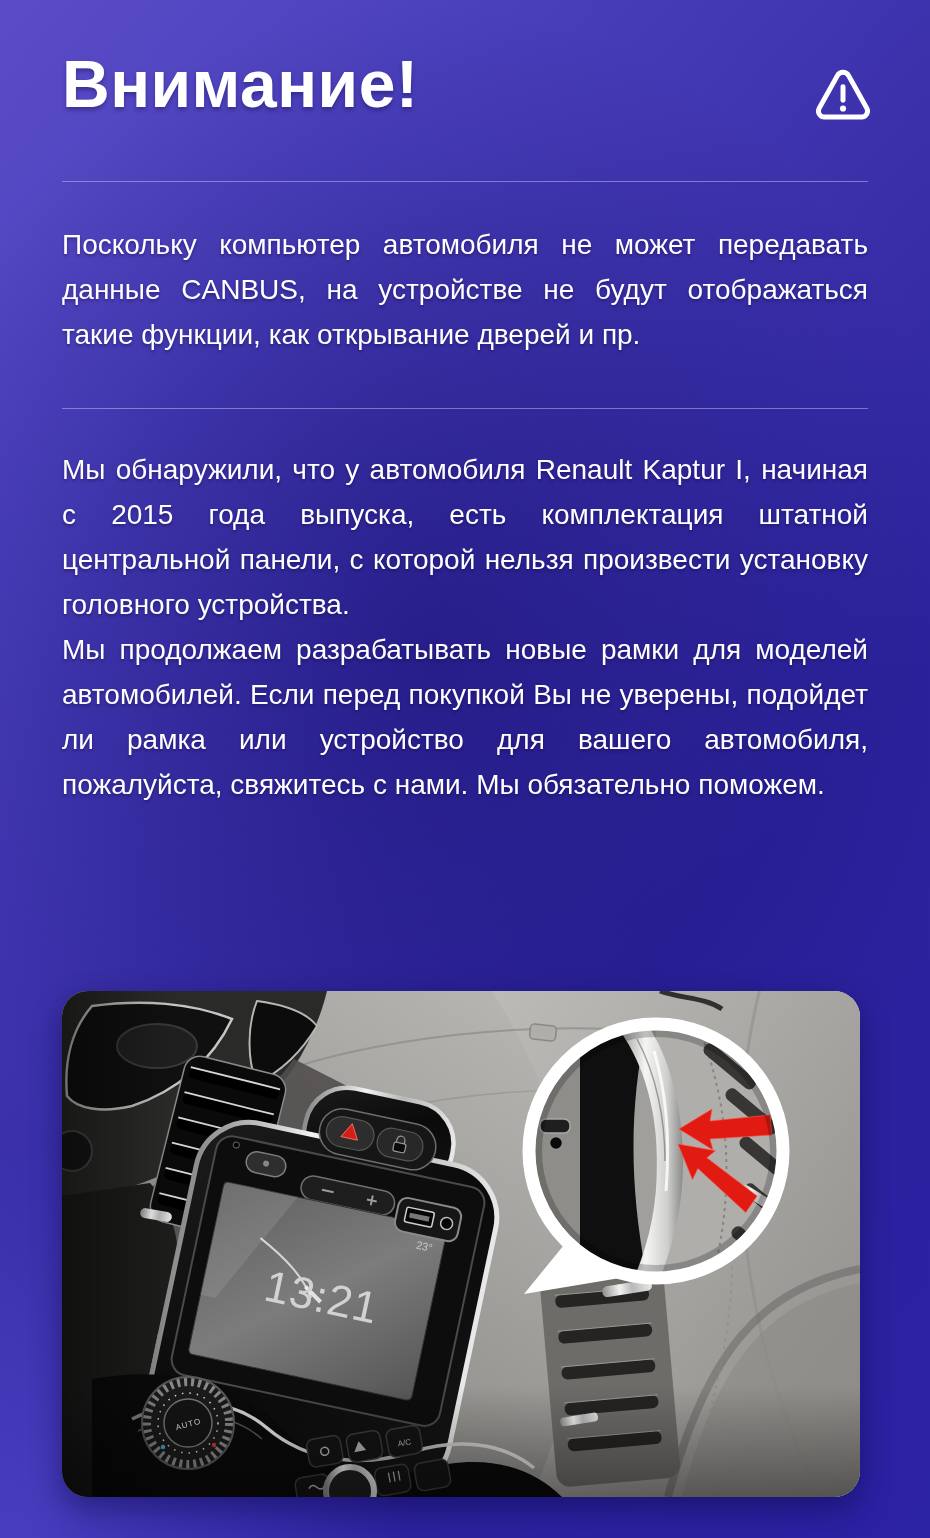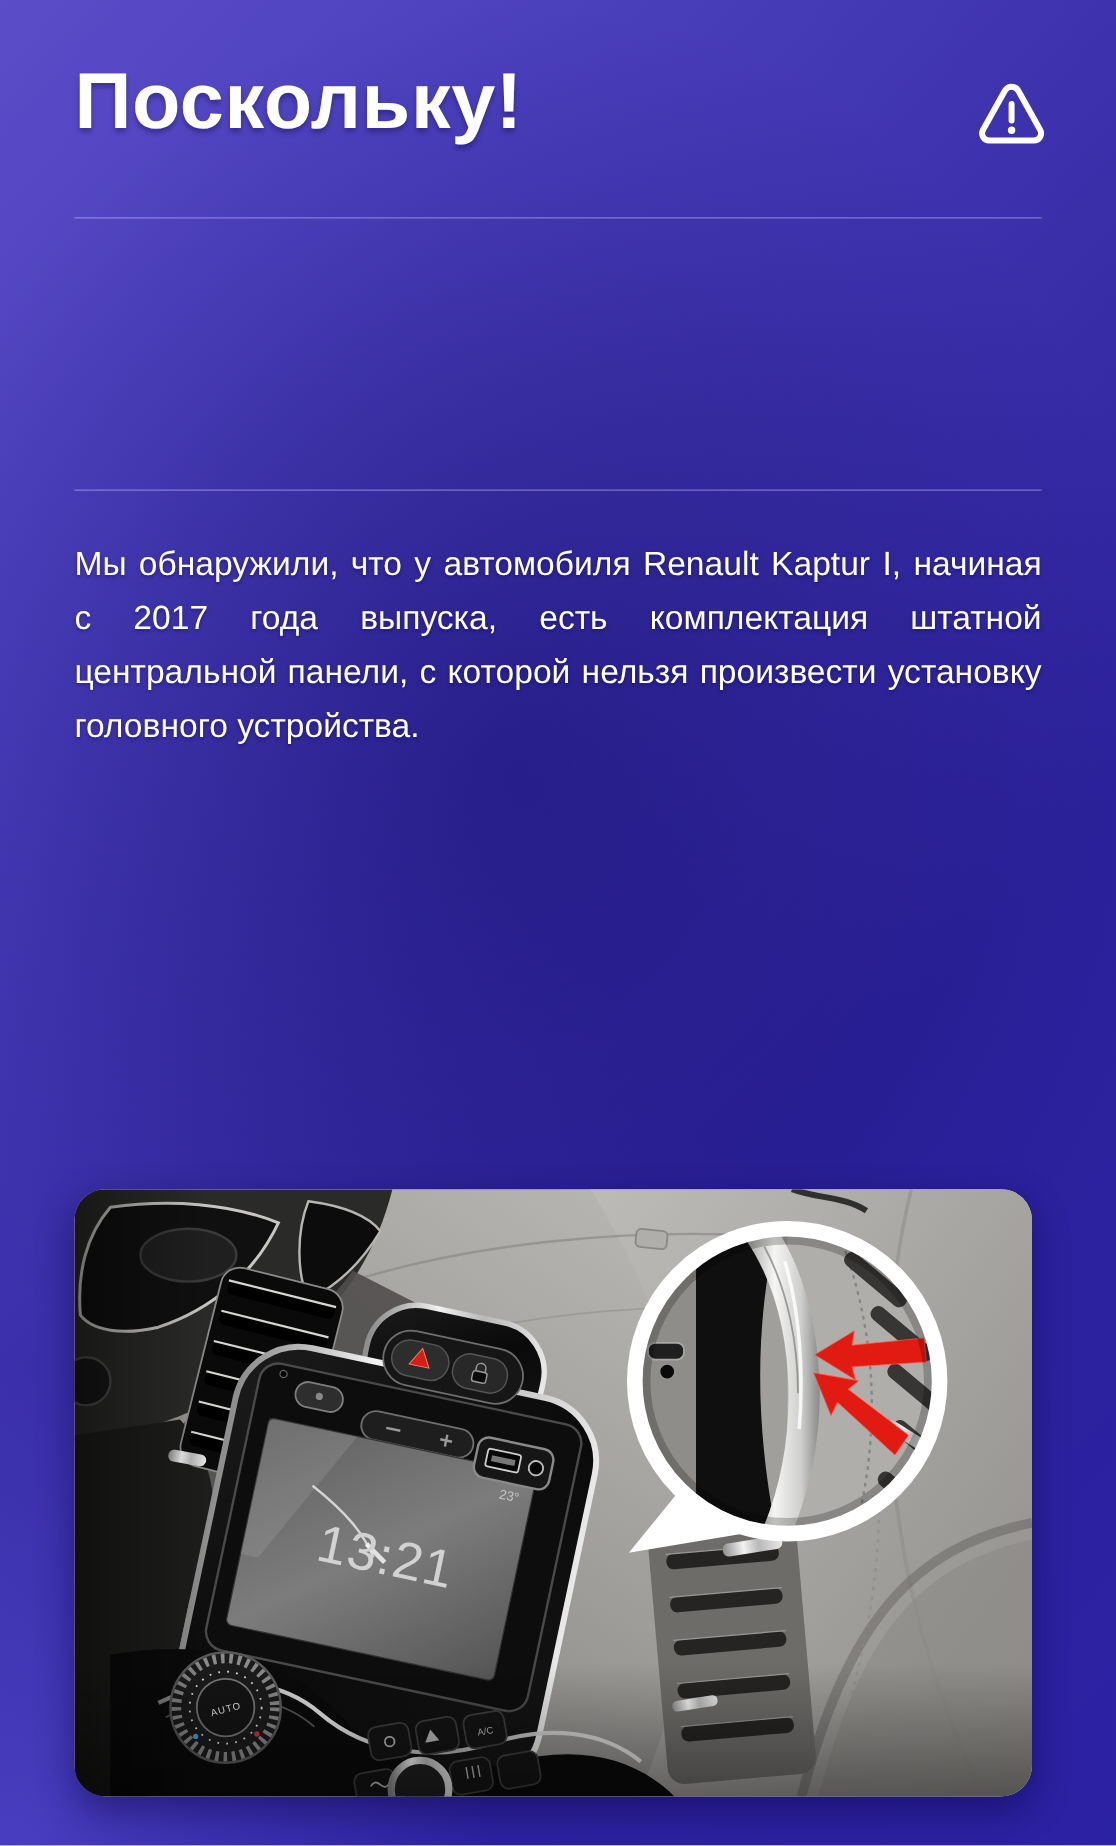--- a/index.html
+++ b/index.html
@@ -39,37 +39,39 @@
     border-radius:26px;overflow:hidden;background:#a3a19e;
     box-shadow:0 12px 30px rgba(8,5,60,0.45);
   }
   .photo svg{display:block;}
 </style>
 </head>
 <body>
 
 <div class="page">
 
-  <h1 class="title">Поскольку!</h1>
+  <h1 class="title">Внимание!</h1>
 
   <span class="warn-icon">
     <svg width="58" height="56" viewBox="0 0 64 60" fill="none">
       <path d="M32 6 C34.6 6 36.9 7.4 38.2 9.7 L58.2 45.6 C60.7 50 57.6 55.5 52.5 55.5 L11.5 55.5 C6.4 55.5 3.3 50 5.8 45.6 L25.8 9.7 C27.1 7.4 29.4 6 32 6 Z" stroke="#ffffff" stroke-width="5.5" stroke-linejoin="round"></path>
       <line x1="32" y1="22" x2="32" y2="37" stroke="#ffffff" stroke-width="5.5" stroke-linecap="round"></line>
       <circle cx="32" cy="46" r="3.4" fill="#ffffff"></circle>
     </svg>
   </span>
 
   <hr class="divider d1">
 
+  <p class="body-text intro">Поскольку компьютер автомобиля не может передавать данные CANBUS, на устройстве не будут отображаться такие функции, как открывание дверей и пр.</p>
 
   <hr class="divider d2">
 
   <div class="body-text details">
-    <p>Мы обнаружили, что у автомобиля Renault Kaptur I, начиная с 2017 года выпуска, есть комплектация штатной центральной панели, с которой нельзя произвести установку головного устройства.</p>
+    <p>Мы обнаружили, что у автомобиля Renault Kaptur I, начиная с 2015 года выпуска, есть комплектация штатной центральной панели, с которой нельзя произвести установку головного устройства.</p>
+    <p>Мы продолжаем разрабатывать новые рамки для моделей автомобилей. Если перед покупкой Вы не уверены, подойдет ли рамка или устройство для вашего автомобиля, пожалуйста, свяжитесь с нами. Мы обязательно поможем.</p>
   </div>
 
   <figure class="photo" style="margin:0;">
     <svg width="798" height="506" viewBox="0 0 798 506">
       <defs>
         <linearGradient id="dashGrad" x1="0" y1="1" x2="1" y2="0">
           <stop offset="0" stop-color="#7e7c79"></stop>
             <stop offset="0.55" stop-color="#a7a5a2"></stop>
             <stop offset="1" stop-color="#c6c4c1"></stop>
         </linearGradient>

